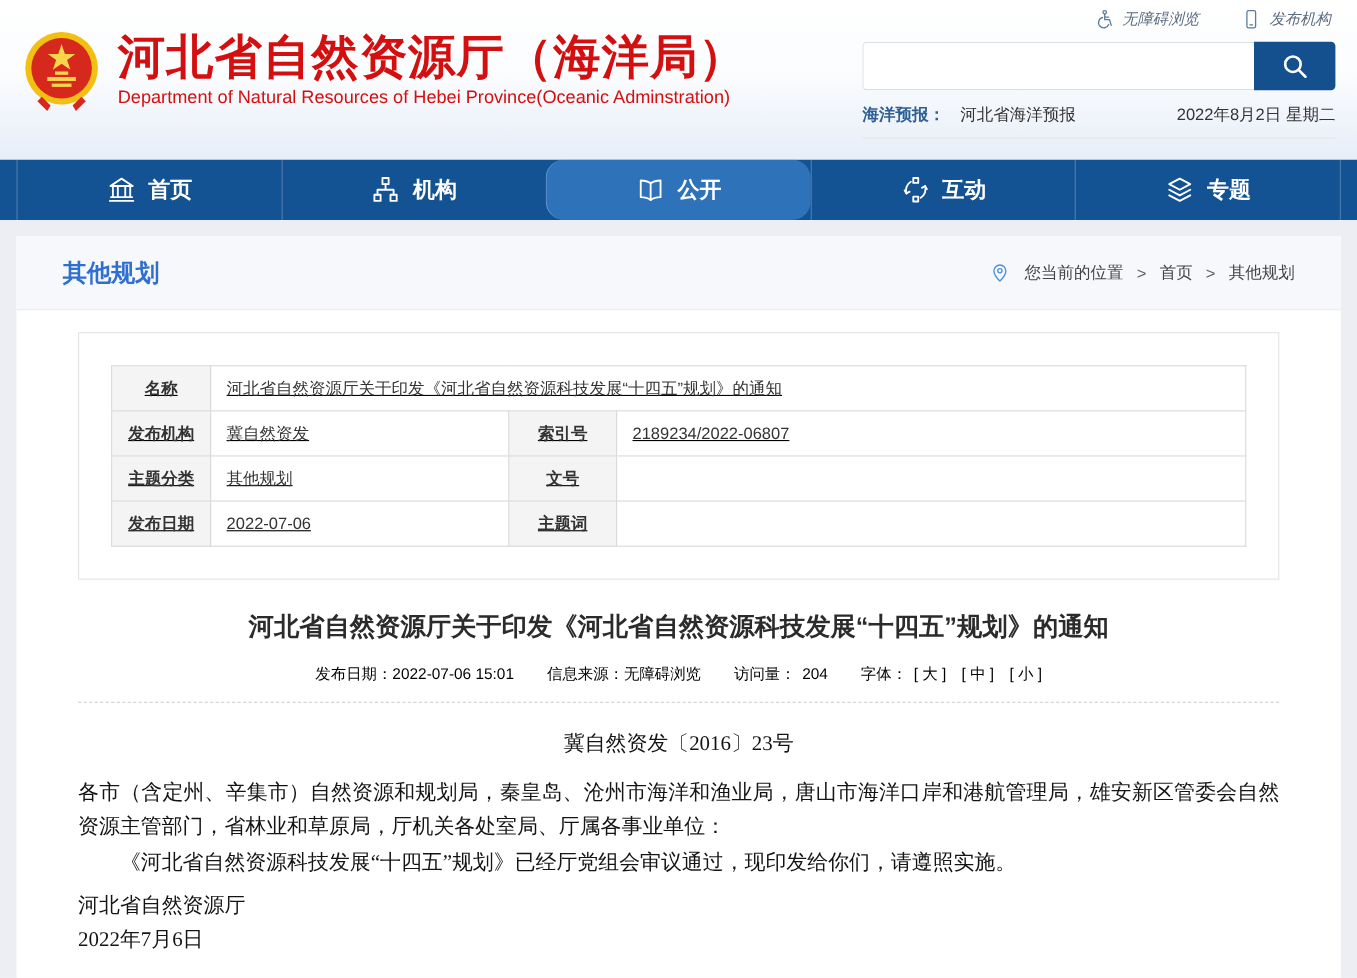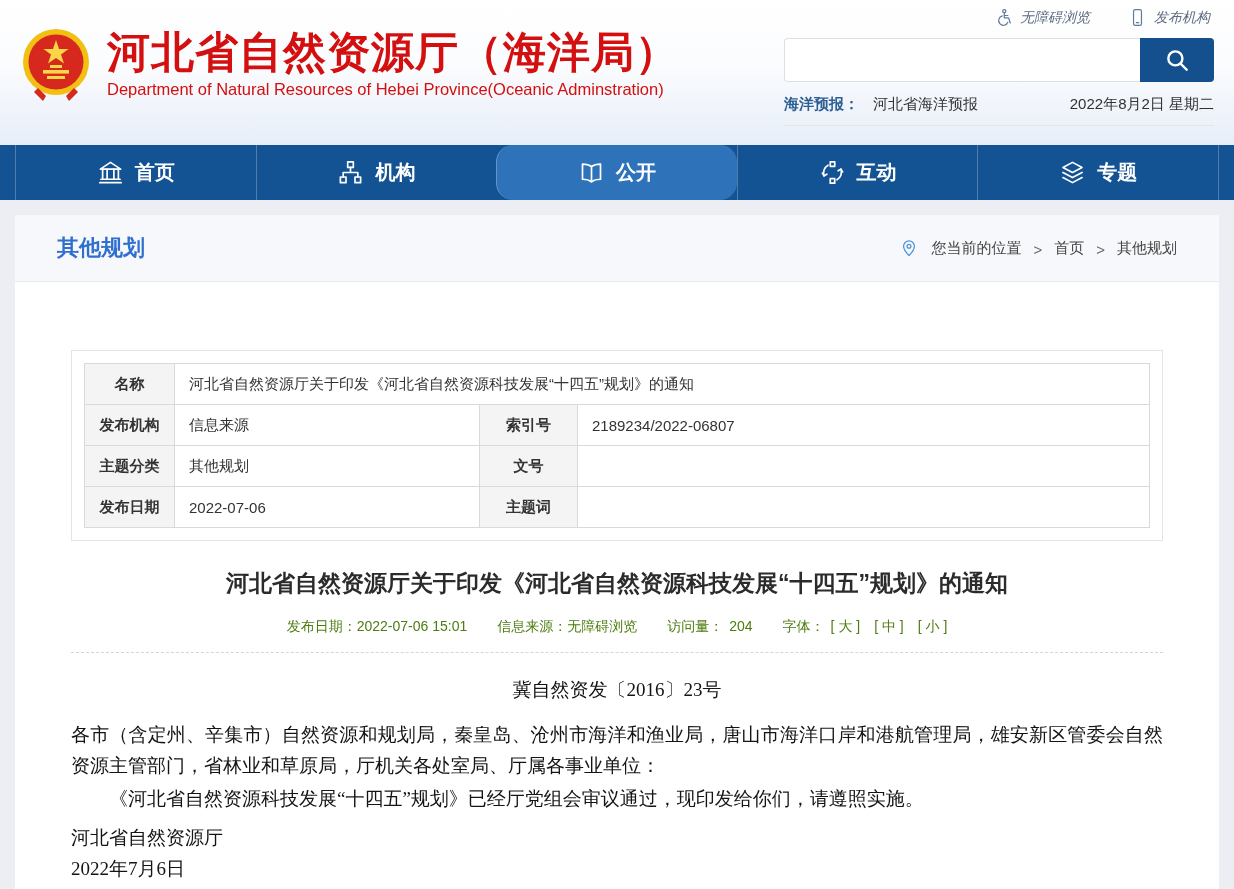--- a/index.html
+++ b/index.html
@@ -62,28 +62,28 @@
   .section-head {
     height:67px; background:#f7f8fb; border-bottom:1px solid #e9eaee;
     display:flex; align-items:center; justify-content:space-between; padding:0 42px;
   }
   .section-title { color:#2f6fd0; font-size:22px; font-weight:bold; }
   .breadcrumb { display:flex; align-items:flex-end; gap:12px; color:#444; font-size:15px; }
   .crumb { cursor:pointer; }
   .crumb-sep { color:#666; }
   
   .content { padding:0 56px; }
-  .table-wrap { margin-top:68px; border:1px solid #e4e4e6; padding:12px; }
+  .table-wrap { margin-top:20px; border:1px solid #e4e4e6; padding:29px;text-decoration:underline; }
   .meta-table { width:100%; border-collapse:collapse; font-size:15px; color:#333; table-layout:fixed; }
   .meta-table td { border:1px solid #d9d9d9; height:41px; padding:0 14px; }
   .meta-table td.lbl { background:#f4f4f4; font-weight:bold; text-align:center; padding:0 6px; }
   .article-title { text-align:center; font-size:23px; font-weight:bold; color:#2b2b2b; margin-top:27px; }
   .article-meta {
     display:flex; justify-content:center; align-items:center; gap:30px;
-    color:#4d7c0f; font-size:14px; margin-top:19px;
+    color:#000000; font-size:14px; margin-top:19px;
   }
   .meta-piece { display:flex; gap:6px; }
   .font-opts { display:flex; gap:14px; }
   .font-opt { cursor:pointer; }
   .dashed { border-top:1px dashed #d6d6d6; margin-top:16px; }
   .doc-body { font-family:"Liberation Serif", serif; font-size:19px; color:#141414; }
   .doc-number { text-align:center; margin-top:24px; }
   .para-main { margin-top:16px; line-height:31px; text-align:justify; }
   .para-indent { text-indent:2em; line-height:31px; margin-top:2px; }
   .sign-line { text-align:left; line-height:31px; }
@@ -227,21 +227,21 @@
             <col style="width:98px">
             <col style="width:572px">
           </colgroup>
         <tbody>
             <tr>
           <td class="lbl">名称</td>
           <td colspan="3">河北省自然资源厅关于印发《河北省自然资源科技发展“十四五”规划》的通知</td>
         </tr>
         <tr>
           <td class="lbl">发布机构</td>
-          <td>信息来源</td>
+          <td>冀自然资发</td>
           <td class="lbl">索引号</td>
           <td>2189234/2022-06807</td>
         </tr>
         <tr>
           <td class="lbl">主题分类</td>
           <td>其他规划</td>
           <td class="lbl">文号</td>
           <td></td>
         </tr>
         <tr>

